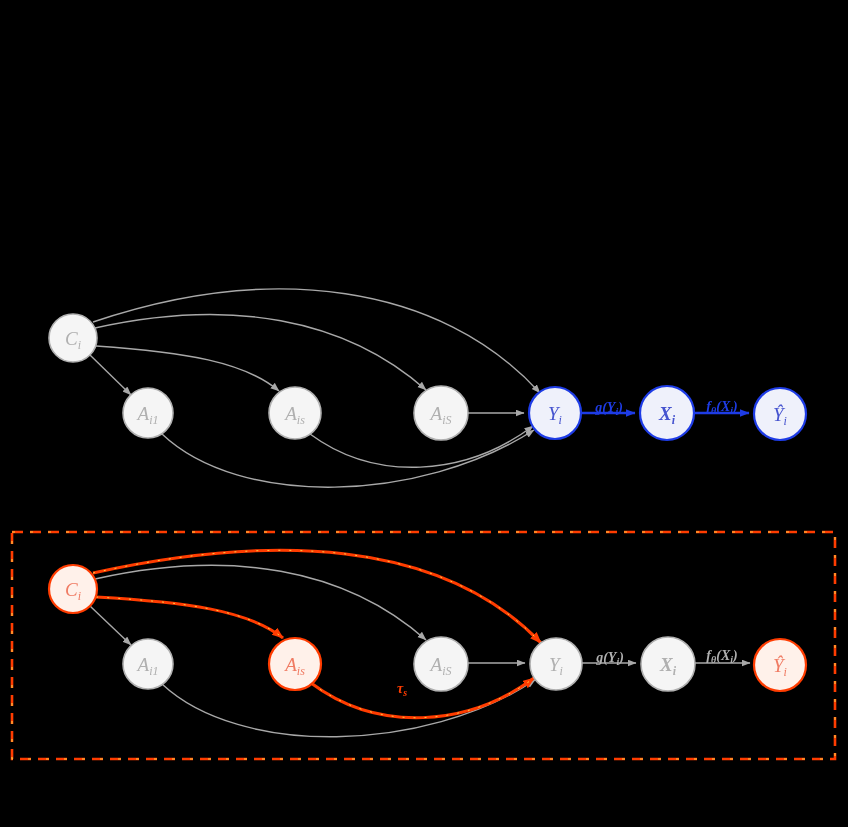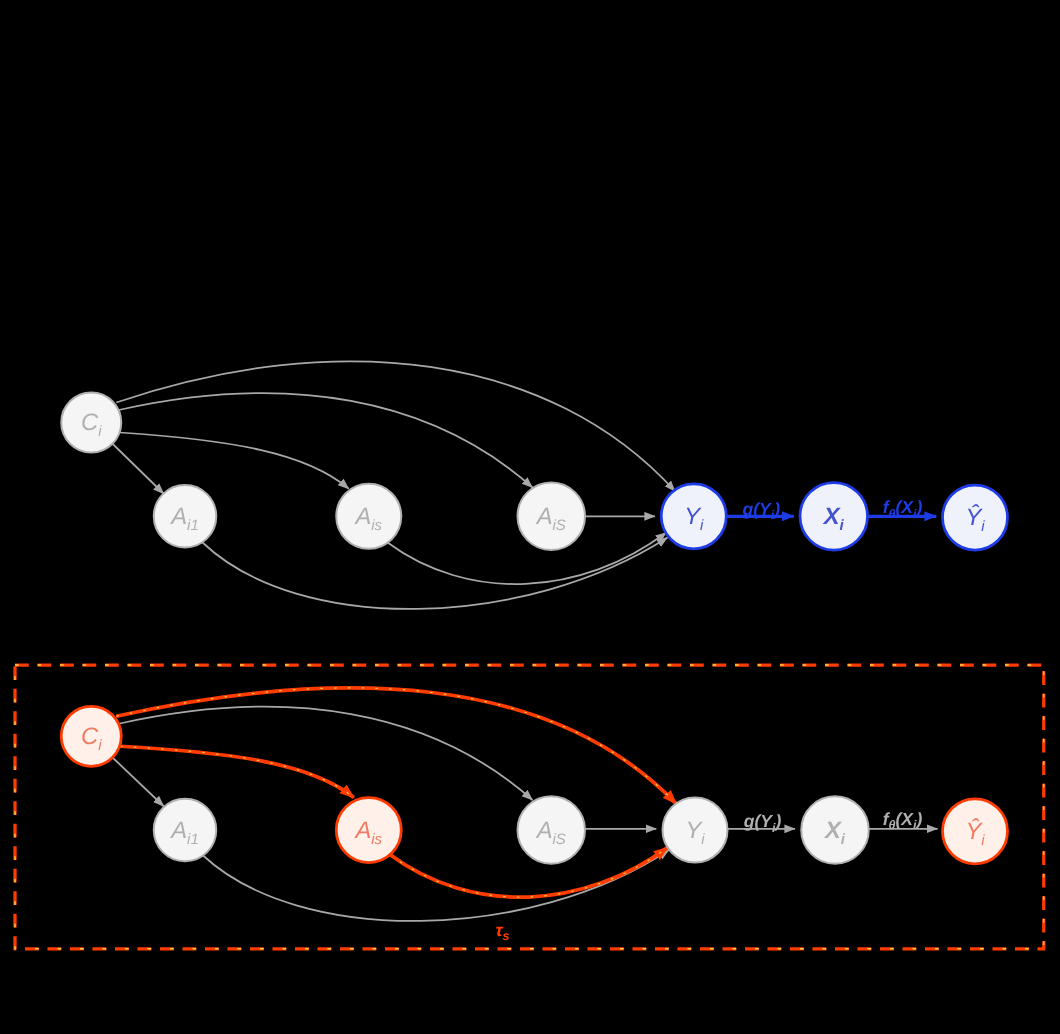--- a/index.html
+++ b/index.html
@@ -5,21 +5,21 @@
   :root{
     --background:#000000;
     --node-fill-gray:#f5f5f5; --node-stroke-gray:#b0b0b0; --text-gray:#b0b0b0;
     --edge-gray:#a8a8a8;
     --node-fill-blue:#eff1fb; --node-stroke-blue:#1e3ce6; --text-blue:#4553cf; --edge-blue:#1e3ce6;
     --node-fill-orange:#fff1ea; --node-stroke-orange:#ff3c00; --text-orange:#f07b63; --edge-orange:#ff3c00;
     --accent-yellow:#ffe04d; --panel-border:#ff3c00;
   }
   html,body{margin:0;padding:0;background:var(--background);}
   #stage{position:relative;width:848px;height:825px;background:var(--background);
-         font-family:Liberation Sans, sans-serif;overflow:hidden;}
+         font-family:Liberation Serif, serif;overflow:hidden;}
   #diagram-svg{position:absolute;left:0;top:0;}
   .n-gray{fill:var(--node-fill-gray);stroke:var(--node-stroke-gray);stroke-width:1.6;}
   .n-blue{fill:var(--node-fill-blue);stroke:var(--node-stroke-blue);stroke-width:2.2;}
   .n-orange{fill:var(--node-fill-orange);stroke:var(--node-stroke-orange);stroke-width:2.2;}
   .e-gray{fill:none;stroke:var(--edge-gray);stroke-width:1.4;}
   .e-blue{fill:none;stroke:var(--edge-blue);stroke-width:2.6;}
   .e-orange{fill:none;stroke:var(--edge-orange);stroke-width:3;}
   .e-yellow{fill:none;stroke:var(--accent-yellow);stroke-width:1;stroke-dasharray:2 9;opacity:.85;}
   .panel-rect{fill:none;stroke:var(--panel-border);stroke-width:2.6;stroke-dasharray:11 7;}
   .panel-rect-y{fill:none;stroke:var(--accent-yellow);stroke-width:1.1;stroke-dasharray:3 15;opacity:.9;}
@@ -120,15 +120,15 @@
   <div class="lbl node-lbl t-orange" style="left:73px;top:591px"><span>C</span><sub>i</sub></div>
   <div class="lbl node-lbl t-gray" style="left:148px;top:666px"><span>A</span><sub>i1</sub></div>
   <div class="lbl node-lbl t-orange" style="left:295px;top:666px"><span>A</span><sub>is</sub></div>
   <div class="lbl node-lbl t-gray" style="left:441px;top:666px"><span>A</span><sub>iS</sub></div>
   <div class="lbl node-lbl t-gray" style="left:556px;top:666px"><span>Y</span><sub>i</sub></div>
   <div class="lbl node-lbl t-gray bold" style="left:668px;top:666px"><span>X</span><sub>i</sub></div>
   <div class="lbl node-lbl t-orange" style="left:780px;top:667px"><span>Ŷ</span><sub>i</sub></div>
 
   <div class="lbl edge-lbl t-gray" style="left:610px;top:647px"><span>g(</span><span>Y</span><sub>i</sub><span>)</span></div>
   <div class="lbl edge-lbl t-gray" style="left:722px;top:645px"><span>f</span><sub>θ</sub><span>(</span><span class="bold">X</span><sub>i</sub><span>)</span></div>
-  <div class="lbl edge-lbl t-edge-orange" style="left:402px;top:734px"><span>τ</span><sub>s</sub></div>
+  <div class="lbl edge-lbl t-edge-orange" style="left:402px;top:678px"><span>τ</span><sub>s</sub></div>
 
 </div>
 
 </body></html>

